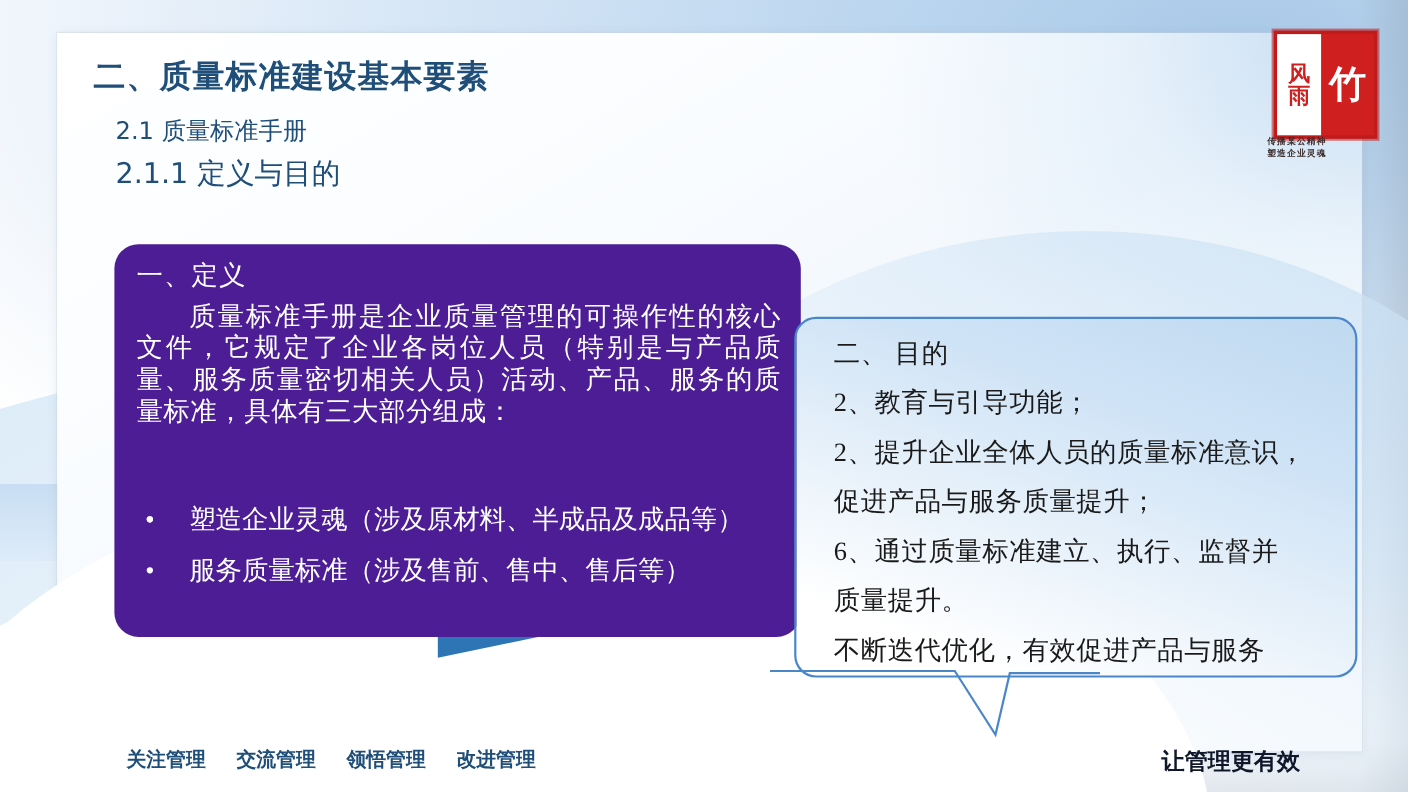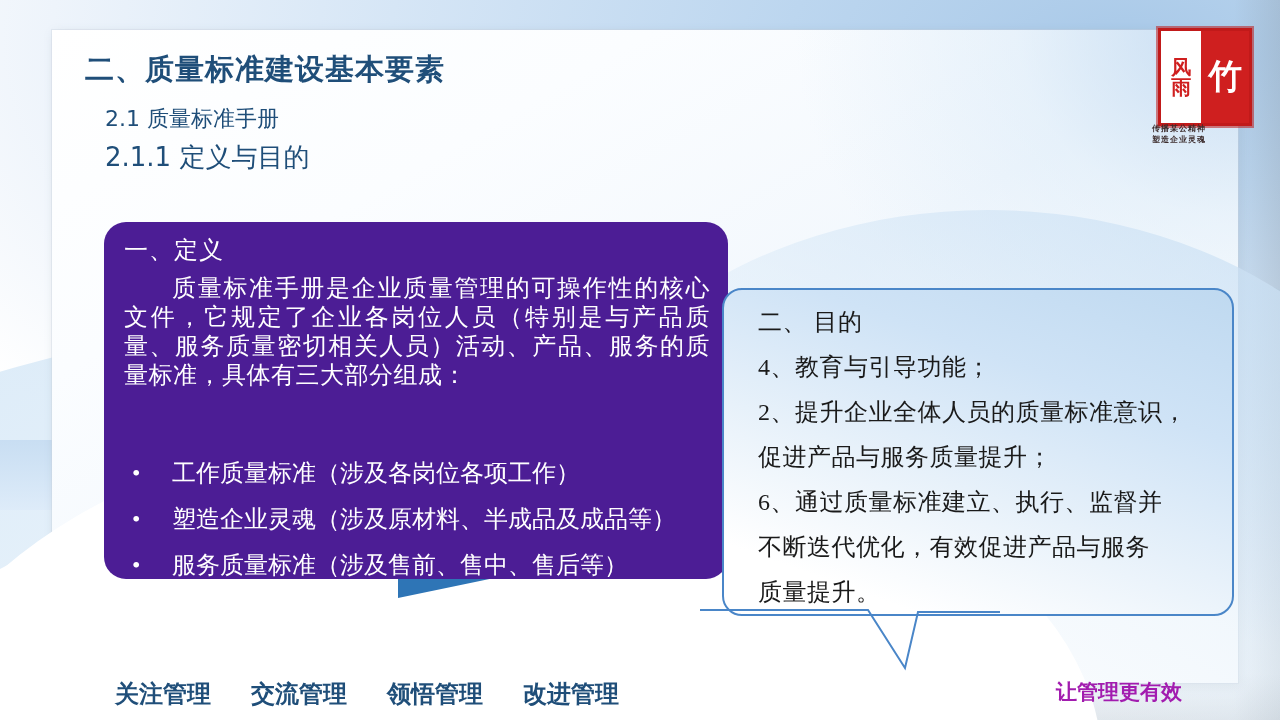--- a/index.html
+++ b/index.html
@@ -158,28 +158,28 @@
     position:absolute;left:34px;top:10px;width:452px;
     font-size:24px;line-height:45px;color:#1a1a1a;letter-spacing:0.5px;
   }
   .cw-body div{white-space:nowrap;}
   .callout-white-tail{
     position:absolute;left:0;top:0;width:1280px;height:720px;pointer-events:none;
   }
   
   .footer-left{
     position:absolute;left:115px;top:678px;
-    display:flex;gap:40px;
-    color:#1F4E79;font-size:24px;font-weight:bold;
+    display:flex;gap:28px;
+    color:#1F4E79;font-size:18px;font-weight:bold;
     font-family:"Liberation Serif","DejaVu Serif",serif;
     justify-content:center;
   }
   .footer-right{
     position:absolute;right:98px;top:678px;
-    color:#a21caf;font-size:21px;font-weight:bold;
+    color:#0f172a;font-size:21px;font-weight:bold;
     font-family:"Liberation Serif","DejaVu Serif",serif;white-space:nowrap;
   }
 </style>
 </head>
 <body>
 
 <div id="slide">
 
   <div class="bg-base"></div>
   <div class="swoosh-c"></div>
@@ -213,42 +213,41 @@
     </div>
   </div>
 
   <div class="callout-blue-tail"></div>
   <div class="callout-blue">
     <div class="cb-title">一、定义</div>
     <div class="cb-para">质量标准手册是企业质量管理的可操作性的核心文件，它规定了企业各岗位人员（特别是与产品质量、服务质量密切相关人员）活动、产品、服务的质量标准，具体有三大部分组成：</div>
     <ul class="cb-list">
       <li>
         <span class="bullet">•</span>
-        <span>工作质量标准（涉及各岗位各项工作）</span>
       </li>
       <li>
         <span class="bullet">•</span>
         <span>塑造企业灵魂（涉及原材料、半成品及成品等）</span>
       </li>
       <li>
         <span class="bullet">•</span>
         <span>服务质量标准（涉及售前、售中、售后等）</span>
       </li>
     </ul>
   </div>
 
   <div class="callout-white">
     <div class="cw-body">
       <div>二、 目的</div>
-      <div>4、教育与引导功能；</div>
+      <div>2、教育与引导功能；</div>
       <div>2、提升企业全体人员的质量标准意识，</div>
       <div>促进产品与服务质量提升；</div>
       <div>6、通过质量标准建立、执行、监督并</div>
+      <div>质量提升。</div>
       <div>不断迭代优化，有效促进产品与服务</div>
-      <div>质量提升。</div>
     </div>
   </div>
 
   <svg class="callout-white-tail" viewBox="0 0 1280 720">
     <path d="M 700 610 L 868 610 L 905 668 L 918 612 L 1000 612" fill="none" stroke="#4A86C8" stroke-width="2"></path>
   </svg>
 
   <div class="footer-left">
     <span>关注管理</span>
     <span>交流管理</span>

